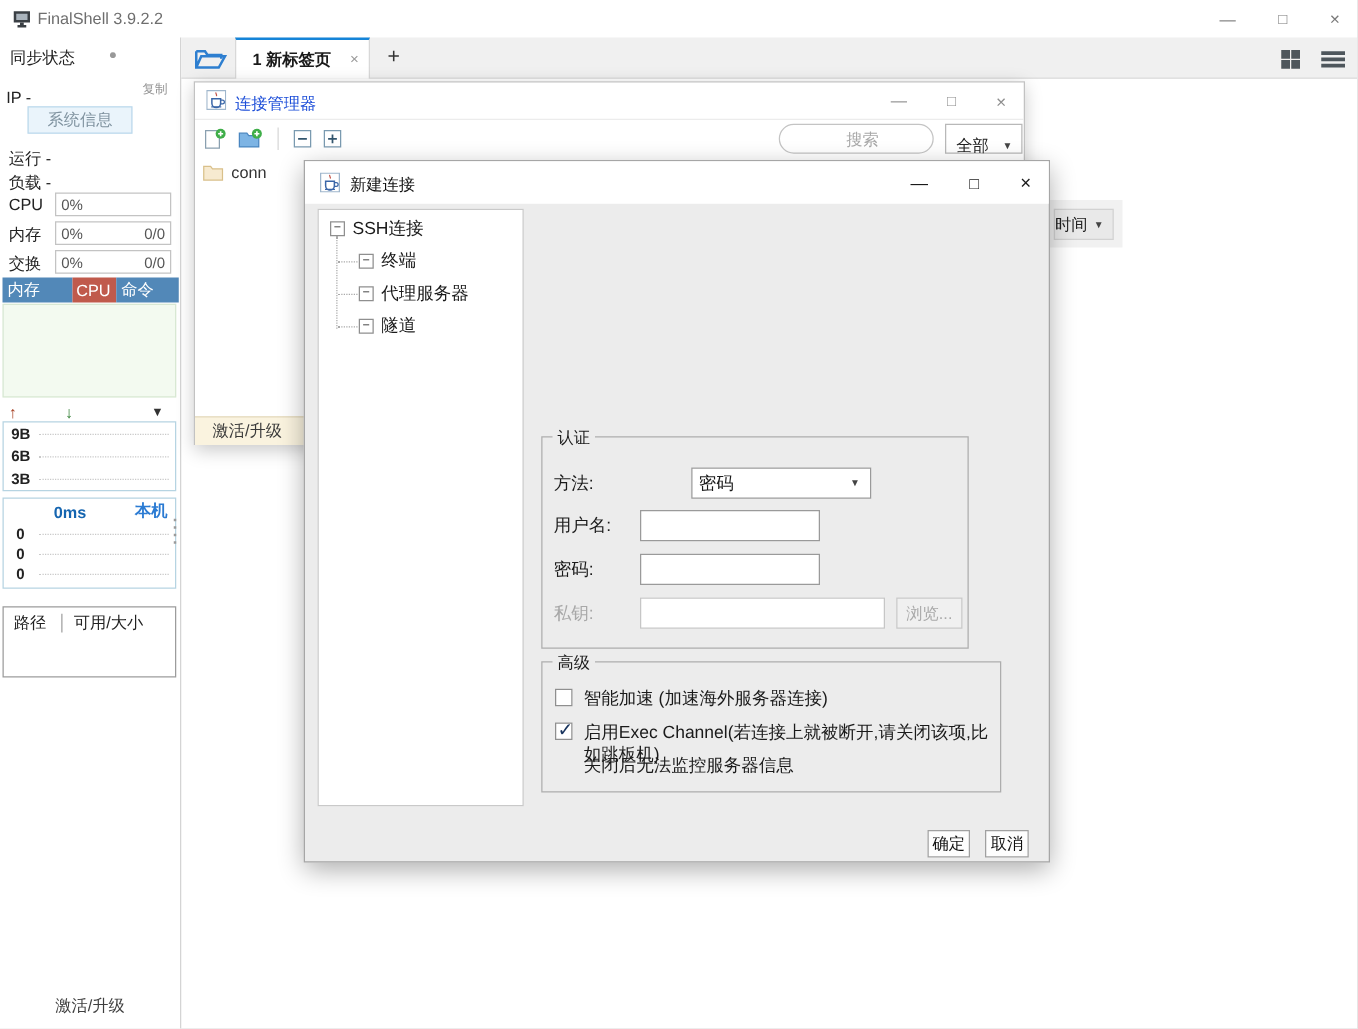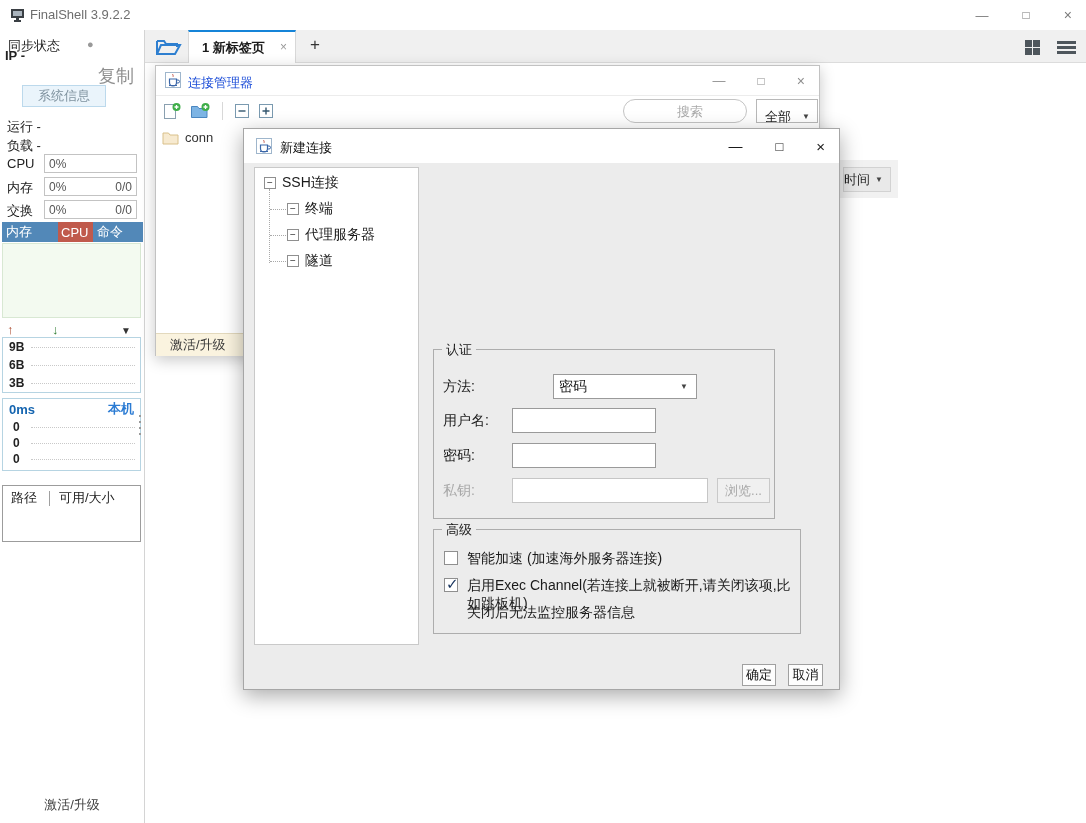--- a/index.html
+++ b/index.html
@@ -26,21 +26,21 @@
   .proc-mem { width:56px; background:#5288b8; }
   .proc-cpu { width:35px; background:#c05a4c; padding-left:3px; }
   .proc-cmd { flex:1; background:#5288b8; }
   .green-panel { position:absolute; left:2px; top:213px; width:139px; height:75px; background:#f3faf0; border:1px solid #d8e8d3; }
   .arrow { position:absolute; font-size:13px; font-weight:bold; }
   .chart-box { position:absolute; left:2px; width:139px; border:1px solid #b6d4e2; background:#fff;font-weight:bold; }
   .chart-row { display:flex; align-items:center; height:18px; }
   .chart-row .lbl { width:28px; padding-left:6px; font-size:12px; color:#222; }
   .chart-row .dots { flex:1; margin-right:5px; border-bottom:1px dotted #c9c9c9; height:1px; }
   .ping-head { display:flex; justify-content:space-between; align-items:center; height:20px; padding:0 6px; font-size:13px; }
-  .ping-lat { color:#1565b0; } .ping-host { color:#2b7bd3; }
+  .ping-lat { color:#1565b0;margin-left:34px; } .ping-host { color:#2b7bd3; }
   .drag-dots { position:absolute; left:139px; top:385px; display:flex; flex-direction:column; gap:4px; }
   .drag-dots i { width:2px; height:2px; background:#9a9a9a; }
   .disk-box { position:absolute; left:2px; top:455px; width:139px; height:57px; border:1px solid #9c9c9c; background:#fff; }
   .disk-head { display:flex; align-items:center; height:24px; font-size:13px; color:#222; }
   .disk-div { width:1px; height:15px; background:#a0a0a0; margin:0 9px 0 12px; }
   .sb-activate { position:absolute; left:0; right:0; bottom:9px; text-align:center; font-size:13px; color:#3f3f3f; }
 
   
   .tabbar { position:absolute; left:145px; top:30px; width:941px; height:33px; background:#f0f0f0; border-bottom:1px solid #dcdcdc; }
   .active-tab { position:absolute; left:43px; top:0; width:108px; height:33px; background:#fff; border-left:1px solid #d8d8d8; border-right:1px solid #d8d8d8; border-top:2px solid #1584d8; }
@@ -115,22 +115,22 @@
       <span class="glyph-min">—</span>
       <span class="glyph-max">□</span>
       <span class="glyph-close">×</span>
     </div>
   </div>
 
   <div class="sidebar">
     <span class="abs sb-text" style="left:8px;top:7px">同步状态</span>
     <span class="abs sb-dot" style="left:87px;top:8px">●</span>
 
-    <span class="abs sb-text" style="left:5px;top:18px;font-weight:bold">IP -</span>
-    <span class="abs" style="right:10px;top:34px;font-size:18px;color:#8f8f8f">复制</span>
+    <span class="abs sb-text" style="left:5px;top:40px;font-weight:normal">IP -</span>
+    <span class="abs" style="right:10px;top:34px;font-size:10px;color:#8f8f8f">复制</span>
 
     <div class="sysinfo-btn">系统信息</div>
 
     <span class="abs sb-text" style="left:7px;top:88px">运行 -</span>
     <span class="abs sb-text" style="left:7px;top:107px">负载 -</span>
 
     <span class="abs sb-text" style="left:7px;top:126px">CPU</span>
     <div class="stat-box" style="top:124px">
       <span>0%</span>
       <span></span>

